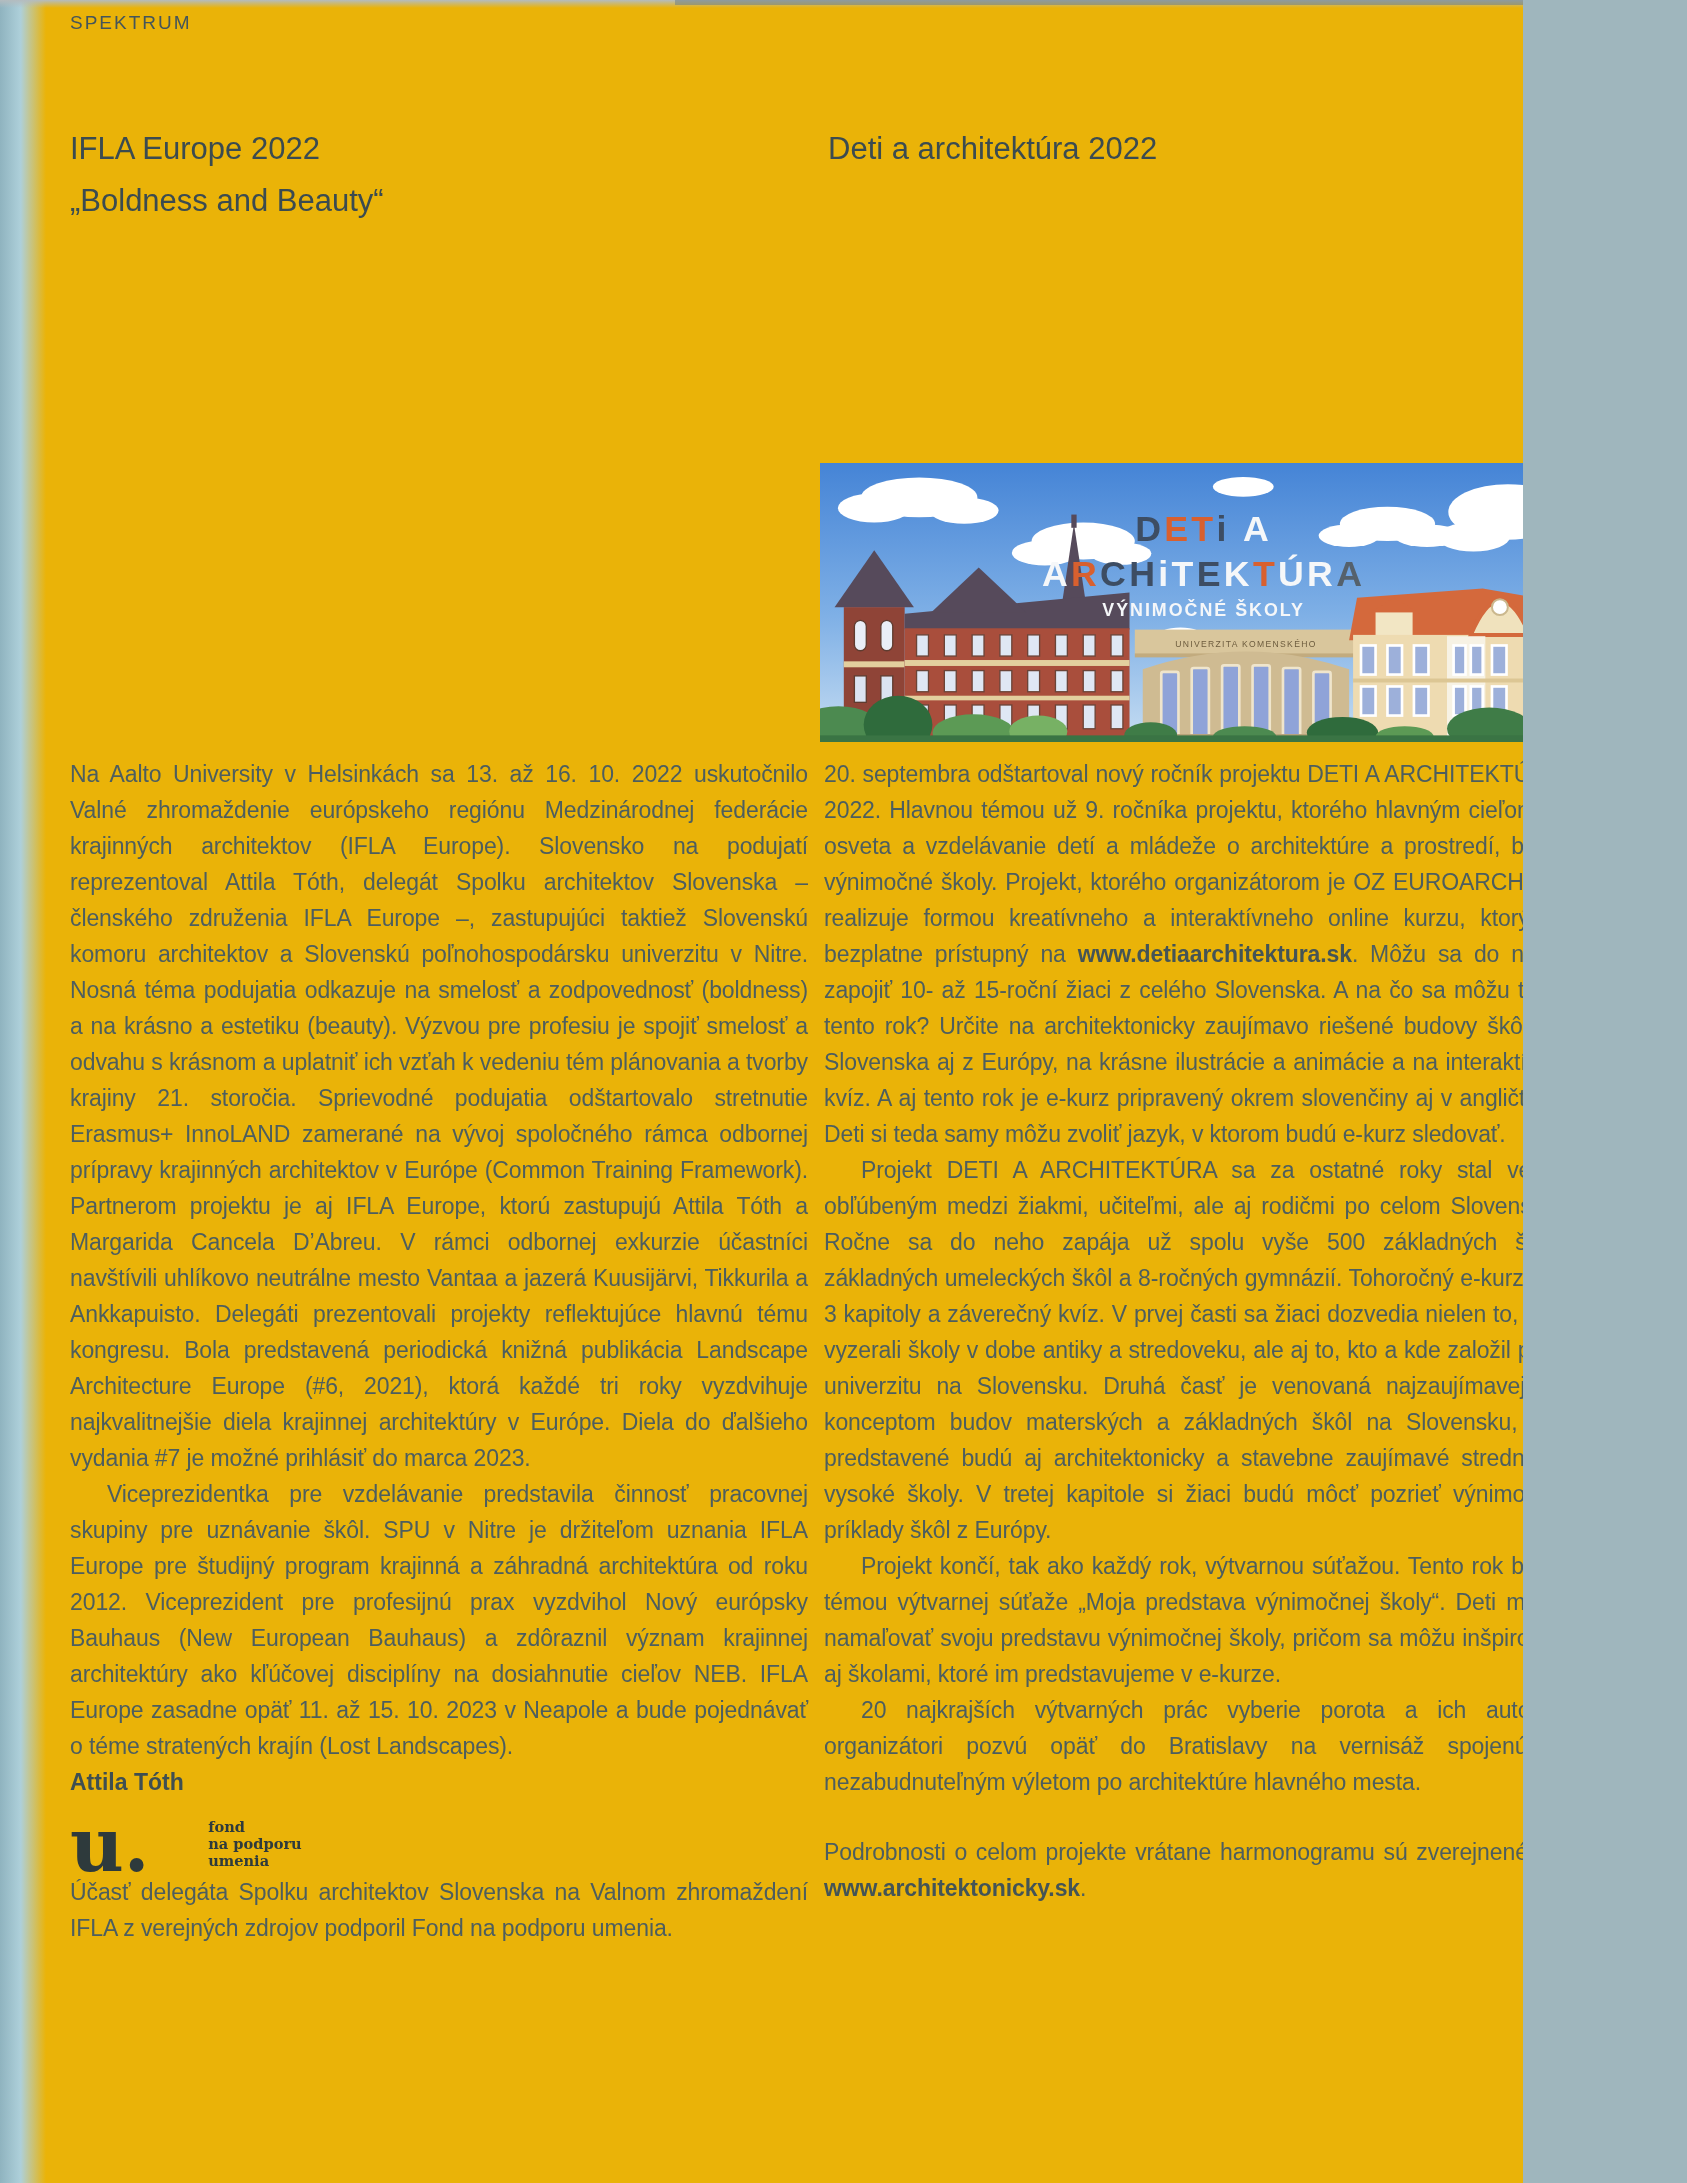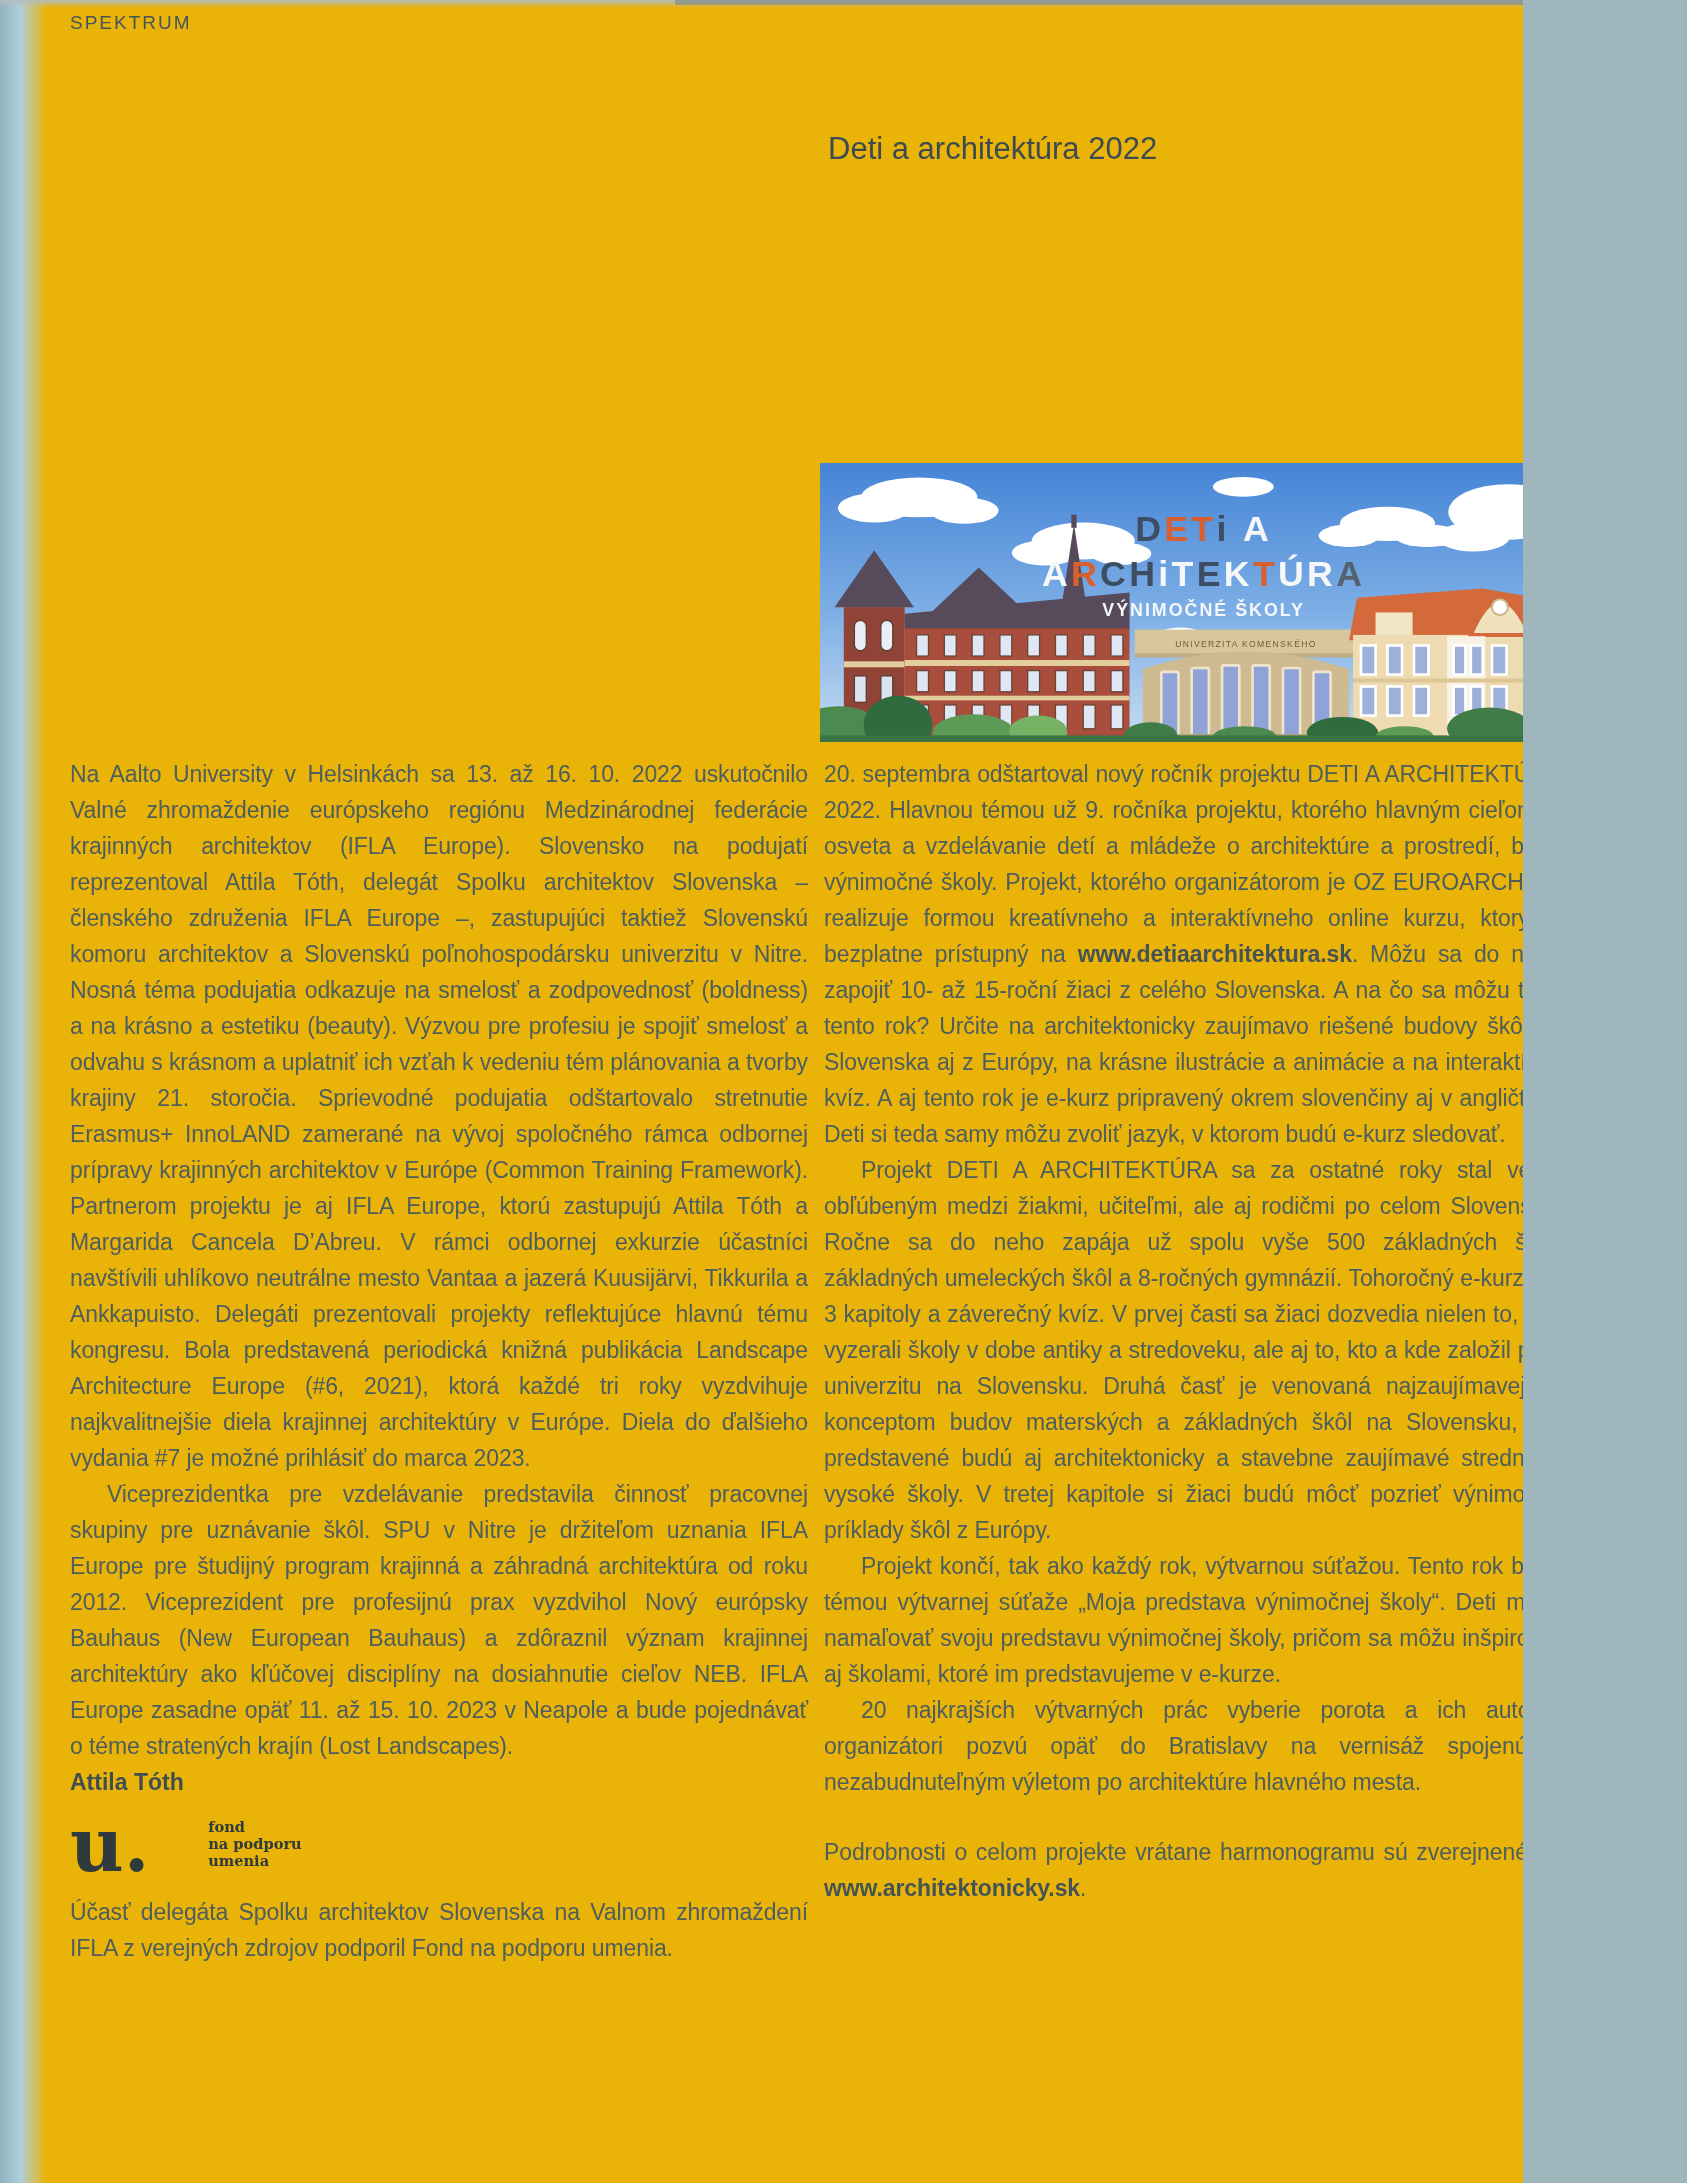--- a/index.html
+++ b/index.html
@@ -33,33 +33,37 @@
   .para.indent{text-indent:37px;}
   .para b{font-weight:bold;color:#445456;}
 
   .author{font-weight:bold;font-size:23px;line-height:36px;color:#3f4f51;}
   .partner-label{margin-top:30px;font-size:23px;line-height:36px;color:#46565a;}
   .logo-row{margin-top:17px;display:flex;align-items:flex-start;gap:10.6px;}
   .fpu-u{font-family:"DejaVu Serif","Liberation Serif",serif;font-weight:bold;
     font-size:74px;line-height:57px;color:#2e3a3c;}
   .fpu-caption{font-family:"DejaVu Serif","Liberation Serif",serif;font-weight:bold;
     font-size:14.6px;line-height:17px;color:#2e3a3c;padding-top:1.3px;margin-left:48px;}
-  .funding-note{margin-top:20px;}
+  .funding-note{}
   .closing-note{margin-top:34px;}
 </style>
 </head>
 <body>
 
 <div id="page">
   <div class="scan-edge-left"></div>
   <div class="scan-edge-top"></div>
   <div class="scan-edge-top-line"></div>
 
   <div class="section-label">SPEKTRUM</div>
 
+  <div class="headline left">
+    <div>IFLA Europe 2022</div>
+    <div>„Boldness and Beauty“</div>
+  </div>
 
   <div class="headline right">Deti a architektúra 2022</div>
 
   <div class="illustration">
     <svg viewBox="0 0 1072 422" preserveAspectRatio="none">
       <defs>
         <linearGradient id="sky" x1="0" y1="0" x2="0" y2="1">
           <stop offset="0" stop-color="#4584d6"></stop>
           <stop offset="0.55" stop-color="#7fb0e6"></stop>
           <stop offset="1" stop-color="#c6ddf2"></stop>

